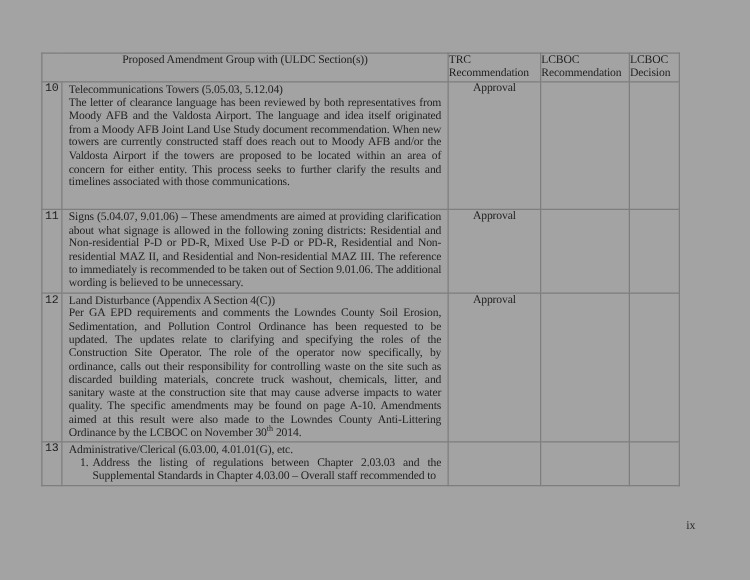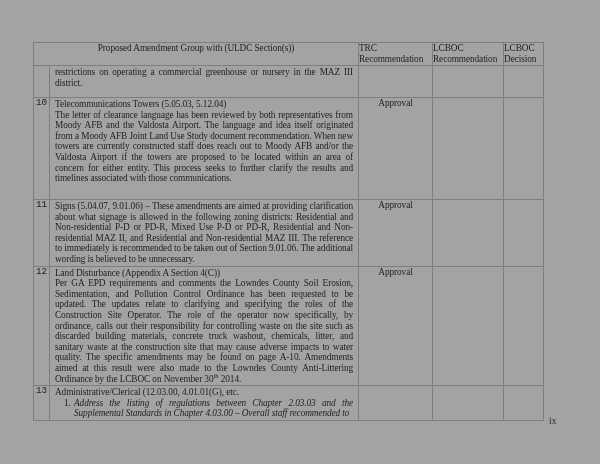--- a/index.html
+++ b/index.html
@@ -53,21 +53,21 @@
   td.num { text-align: center; padding-top: 1px; font-family: Liberation Mono, monospace; }
   td.main .pad { padding: 1px 5px 1px 5px; }
   .body { text-align: justify; }
   .title { text-align: left; white-space: nowrap; overflow: hidden; }
   td.rec {
     vertical-align: middle;
     text-align: center;
   }
   .list-line { display: flex; margin-left: 9px; }
   .list-marker { width: 10px; flex: 0 0 10px; }
-  .list-text { flex: 1; text-align: justify; font-style: italic; }
+  .list-text { flex: 1; text-align: justify; }
   sup { font-size: 6.5px; line-height: 0; letter-spacing: 0; }
 
   .pagenum {
     position: absolute;
     left: 549px; top: 416px;
     font-size: 9.5px;
     color: #2a2a2a;
   }
 </style>
 </head>
@@ -94,31 +94,20 @@
       <td class="hdr-cell">
         <div>LCBOC</div>
         <div>Recommendation</div>
       </td>
       <td class="hdr-cell">
         <div>LCBOC</div>
         <div>Decision</div>
       </td>
     </tr>
 
-    <tr class="h-cont">
-      <td class="num"></td>
-      <td class="main">
-        <div class="pad">
-          <div class="body">restrictions on operating a commercial greenhouse or nursery in the MAZ III district.</div>
-        </div>
-      </td>
-      <td class="rec"></td>
-      <td class="rec"></td>
-      <td class="rec"></td>
-    </tr>
 
     <tr class="h-r10">
       <td class="num">10</td>
       <td class="main">
         <div class="pad">
           <div class="title">Telecommunications Towers (5.05.03, 5.12.04)</div>
           <div class="body">The letter of clearance language has been reviewed by both representatives from Moody AFB and the Valdosta Airport. The language and idea itself originated from a Moody AFB Joint Land Use Study document recommendation. When new towers are currently constructed staff does reach out to Moody AFB and/or the Valdosta Airport if the towers are proposed to be located within an area of concern for either entity. This process seeks to further clarify the results and timelines associated with those communications.</div>
         </div>
       </td>
       <td class="rec">Approval</td>
@@ -148,21 +137,21 @@
       </td>
       <td class="rec">Approval</td>
       <td class="rec"></td>
       <td class="rec"></td>
     </tr>
 
     <tr class="h-r13">
       <td class="num">13</td>
       <td class="main">
         <div class="pad">
-          <div class="title">Administrative/Clerical (12.03.00, 4.01.01(G), etc.</div>
+          <div class="title">Administrative/Clerical (6.03.00, 4.01.01(G), etc.</div>
           <div class="list-line">
             <span class="list-marker">1.</span>
             <span class="list-text">Address the listing of regulations between Chapter 2.03.03 and the Supplemental Standards in Chapter 4.03.00 – Overall staff recommended to</span>
           </div>
         </div>
       </td>
       <td class="rec"></td>
       <td class="rec"></td>
       <td class="rec"></td>
     </tr>

